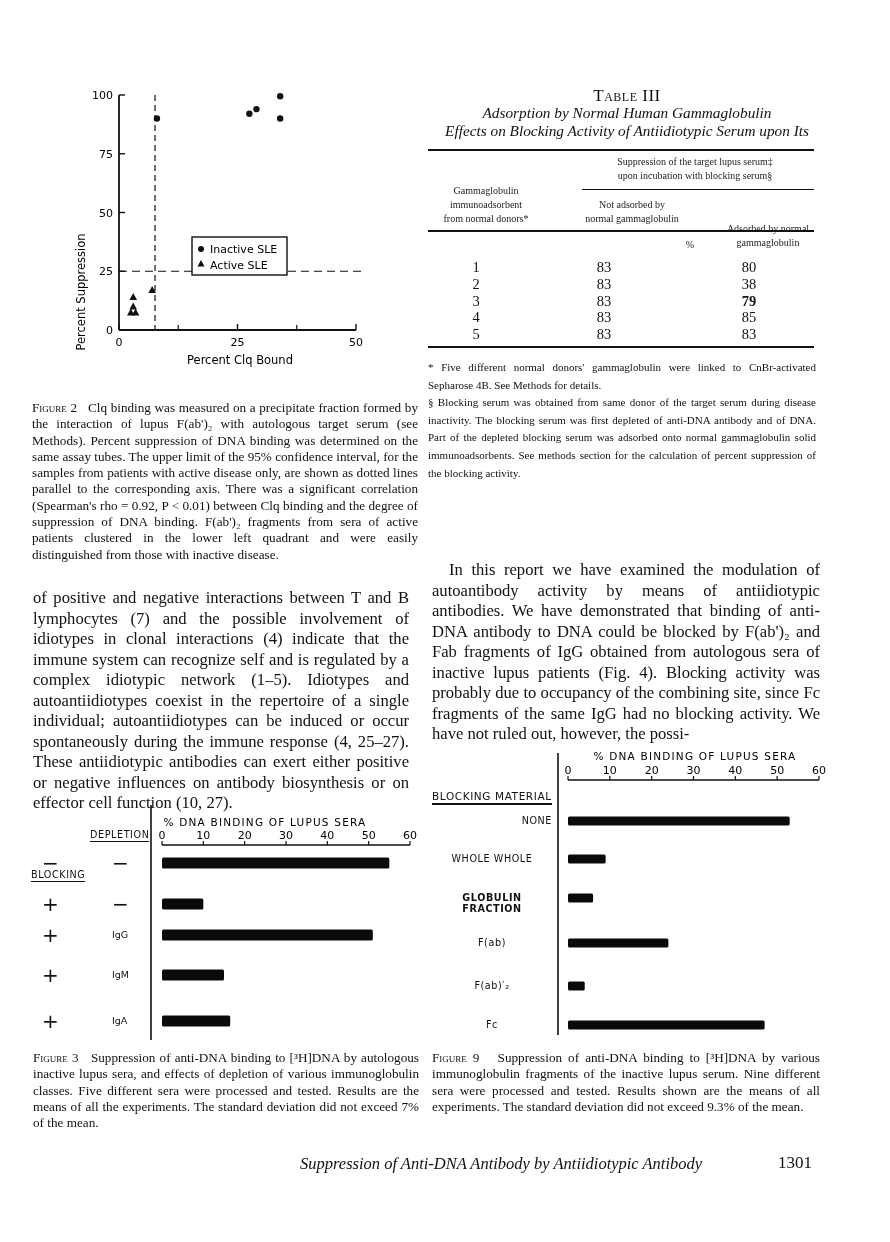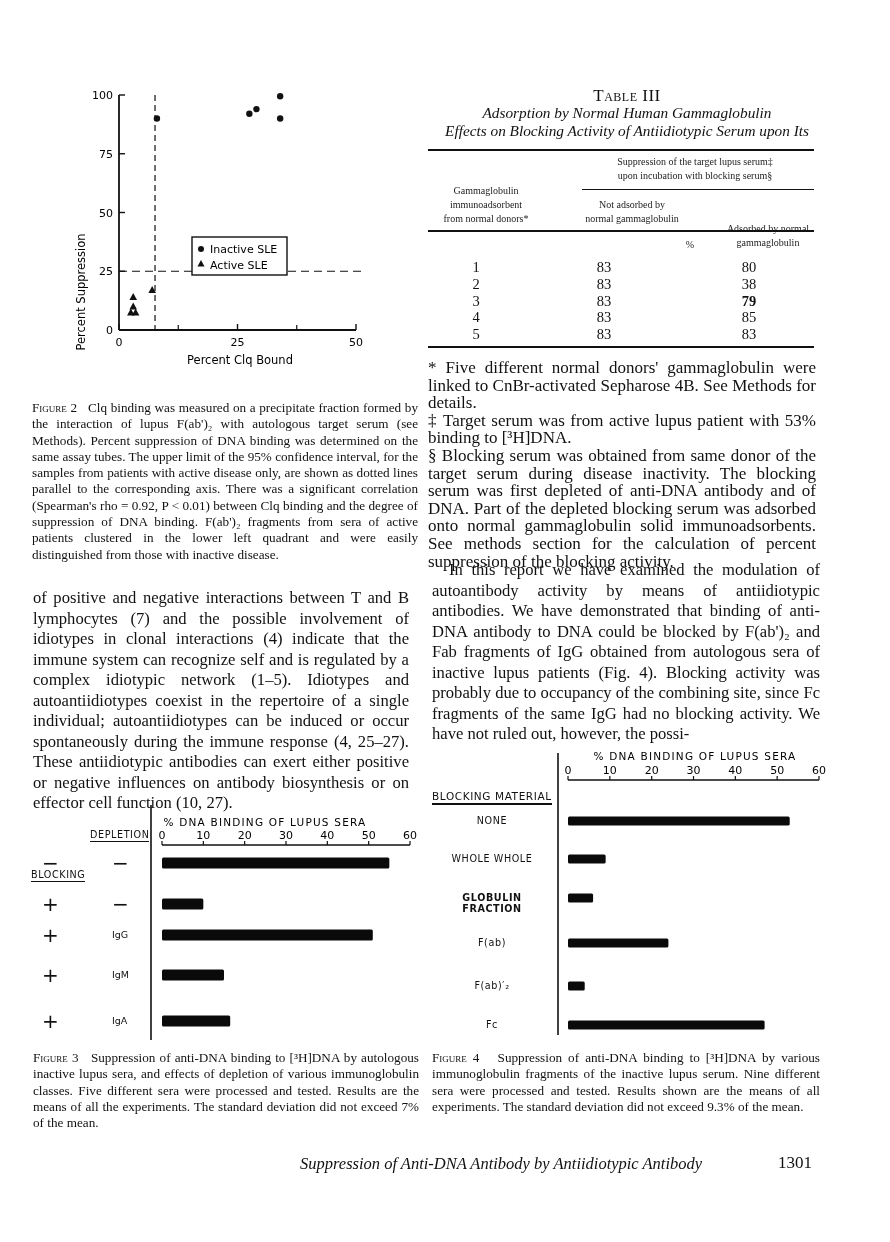--- a/index.html
+++ b/index.html
@@ -4,21 +4,21 @@
 <style>
   html, body { margin: 0; padding: 0; background: #fff; }
   body { width: 890px; height: 1242px; position: relative; overflow: hidden; color: #111;
          font-family: "DejaVu Serif", "Liberation Serif", serif; }
   .abs { position: absolute; }
   .serif { font-family: "Liberation Serif", "DejaVu Serif", serif; }
   .just { text-align: justify; text-align-last: left; }
   .caption { font-size: 13.2px; line-height: 16.3px; }
   .caption .lead { font-variant: small-caps; }
   .body-text { font-size: 16.6px; line-height: 20.5px; }
-  .foot { font-size: 17px; line-height: 17.6px; }
+  .foot { font-size: 11px; line-height: 17.6px; }
 
   
   #t3-title { left: 430px; top: 86px; width: 394px; text-align: center; font-size: 17px; font-variant: small-caps; letter-spacing: 0.5px; }
   #t3-sub { left: 426px; top: 104px; width: 402px; text-align: center; font-size: 15.3px; line-height: 17.5px; font-style: italic; }
   .rule { position: absolute; background: #111; height: 1.5px; }
   .t3-head { font-size: 10px; line-height: 14px; text-align: center; color: #222; }
   .t3-cell { font-size: 14.5px; line-height: 16.8px; text-align: center; }
   .row-label { font-size: 9.6px; font-family: "DejaVu Sans", "Liberation Sans", sans-serif; letter-spacing: 0.6px; }
   .sign { font-size: 20px; font-family: "DejaVu Sans", "Liberation Sans", sans-serif; }
 </style>
@@ -131,21 +131,20 @@
   <div class="t3-row" style="display:flex;">
     <div class="t3-cell serif" style="width:96px;">5</div>
     <div class="t3-cell serif" style="width:160px;">83</div>
     <div class="t3-cell serif" style="width:130px;">83</div>
   </div>
 </div>
 <div class="rule" style="left:428px; top:346px; width:386px;"></div>
 
 <div class="abs foot serif just" style="left:428px; top:359px; width:388px;">
   <div>* Five different normal donors' gammaglobulin were linked to CnBr-activated Sepharose 4B. See Methods for details.</div>
-  <div>‡ Target serum was from active lupus patient with 53% binding to [³H]DNA.</div>
   <div>§ Blocking serum was obtained from same donor of the target serum during disease inactivity. The blocking serum was first depleted of anti-DNA antibody and of DNA. Part of the depleted blocking serum was adsorbed onto normal gammaglobulin solid immunoadsorbents. See methods section for the calculation of percent suppression of the blocking activity.</div>
 </div>
 
 <div class="abs body-text serif just" style="left:33px; top:588px; width:376px;">of positive and negative interactions between T and B lymphocytes (7) and the possible involvement of idiotypes in clonal interactions (4) indicate that the immune system can recognize self and is regulated by a complex idiotypic network (1–5). Idiotypes and autoantiidiotypes coexist in the repertoire of a single individual; autoantiidiotypes can be induced or occur spontaneously during the immune response (4, 25–27). These antiidiotypic antibodies can exert either positive or negative influences on antibody biosynthesis or on effector cell function (10, 27).</div>
 <div class="abs body-text serif just" style="left:432px; top:560px; width:388px; text-indent:17px;">In this report we have examined the modulation of autoantibody activity by means of antiidiotypic antibodies. We have demonstrated that binding of anti-DNA antibody to DNA could be blocked by F(ab')₂ and Fab fragments of IgG obtained from autologous sera of inactive lupus patients (Fig. 4). Blocking activity was probably due to occupancy of the combining site, since Fc fragments of the same IgG had no blocking activity. We have not ruled out, however, the possi-</div>
 
 <div class="abs row-label" style="left:31px; top:829px; border-bottom:1.5px solid #111; padding-bottom:1px;margin-top:40px;">BLOCKING</div>
 <div class="abs row-label" style="left:90px; top:829px; border-bottom:1.5px solid #111; padding-bottom:1px;">DEPLETION</div>
 <div id="fig3-rows" class="abs" style="left:30px; top:850px; width:120px;">
     <div class="abs sign" style="left: 12px; top: 1px;">−</div>
@@ -188,21 +187,21 @@
     </g>
 </svg>
 
 <div class="abs caption serif just" style="left:33px; top:1050px; width:386px;">
   <span class="lead">Figure 3</span>&nbsp;&nbsp;
   <span>Suppression of anti-DNA binding to [³H]DNA by autologous inactive lupus sera, and effects of depletion of various immunoglobulin classes. Five different sera were processed and tested. Results are the means of all the experiments. The standard deviation did not exceed 7% of the mean.</span>
 </div>
 
 <div class="abs row-label" style="left:432px; top:790px; font-size:10.5px; border-bottom:2px solid #111; padding-bottom:1px;">BLOCKING MATERIAL</div>
 <div id="fig4-rows" class="abs" style="left:432px; top:810px; width:126px;">
-    <div class="abs row-label" style="left: 0px; width: 120px; text-align: center; top: 5px;">NONE</div>
+    <div class="abs row-label" style="left: 0px; width: 120px; text-align: right; top: 5px;">NONE</div>
     <div class="abs row-label" style="left: 0px; width: 120px; text-align: center; top: 43px;">WHOLE WHOLE</div>
     <div class="abs row-label" style="left: 0px; width: 120px; text-align: center; top: 82px; font-weight: bold;">GLOBULIN FRACTION</div>
     <div class="abs row-label" style="left: 0px; width: 120px; text-align: center; top: 127px;">F(ab)</div>
     <div class="abs row-label" style="left: 0px; width: 120px; text-align: center; top: 170px;">F(ab)′₂</div>
     <div class="abs row-label" style="left: 0px; width: 120px; text-align: center; top: 209px;">Fc</div>
   </div>
 <svg id="fig4" class="abs" style="left:555px; top:745px;" width="290" height="290" viewBox="0 0 290 290">
   <line x1="3" y1="8" x2="3" y2="290" stroke="#111" stroke-width="1.6"></line>
   <text x="140" y="15" text-anchor="middle" font-size="10.5" letter-spacing="1.2" font-family="DejaVu Sans, sans-serif">% DNA BINDING OF LUPUS SERA</text>
   <g id="fig4-axis">
@@ -226,18 +225,18 @@
       <rect x="13" y="71.5" width="221.71666666666667" height="9" rx="1.5" fill="#0a0a0a"></rect>
       <rect x="13" y="109.5" width="37.65" height="9" rx="1.5" fill="#0a0a0a"></rect>
       <rect x="13" y="148.5" width="25.1" height="9" rx="1.5" fill="#0a0a0a"></rect>
       <rect x="13" y="193.5" width="100.4" height="9" rx="1.5" fill="#0a0a0a"></rect>
       <rect x="13" y="236.5" width="16.733333333333334" height="9" rx="1.5" fill="#0a0a0a"></rect>
       <rect x="13" y="275.5" width="196.61666666666667" height="9" rx="1.5" fill="#0a0a0a"></rect>
     </g>
 </svg>
 
 <div class="abs caption serif just" style="left:432px; top:1050px; width:388px;">
-  <span class="lead">Figure 4</span>&nbsp;&nbsp;
+  <span class="lead">Figure 9</span>&nbsp;&nbsp;
   <span>Suppression of anti-DNA binding to [³H]DNA by various immunoglobulin fragments of the inactive lupus serum. Nine different sera were processed and tested. Results shown are the means of all experiments. The standard deviation did not exceed 9.3% of the mean.</span>
 </div>
 
 <div class="abs serif" style="left:300px; top:1154px; font-size:16.5px; font-style:italic;">Suppression of Anti-DNA Antibody by Antiidiotypic Antibody</div>
 <div class="abs serif" style="left:778px; top:1153px; font-size:17px;">1301</div>
 
 </body></html>

